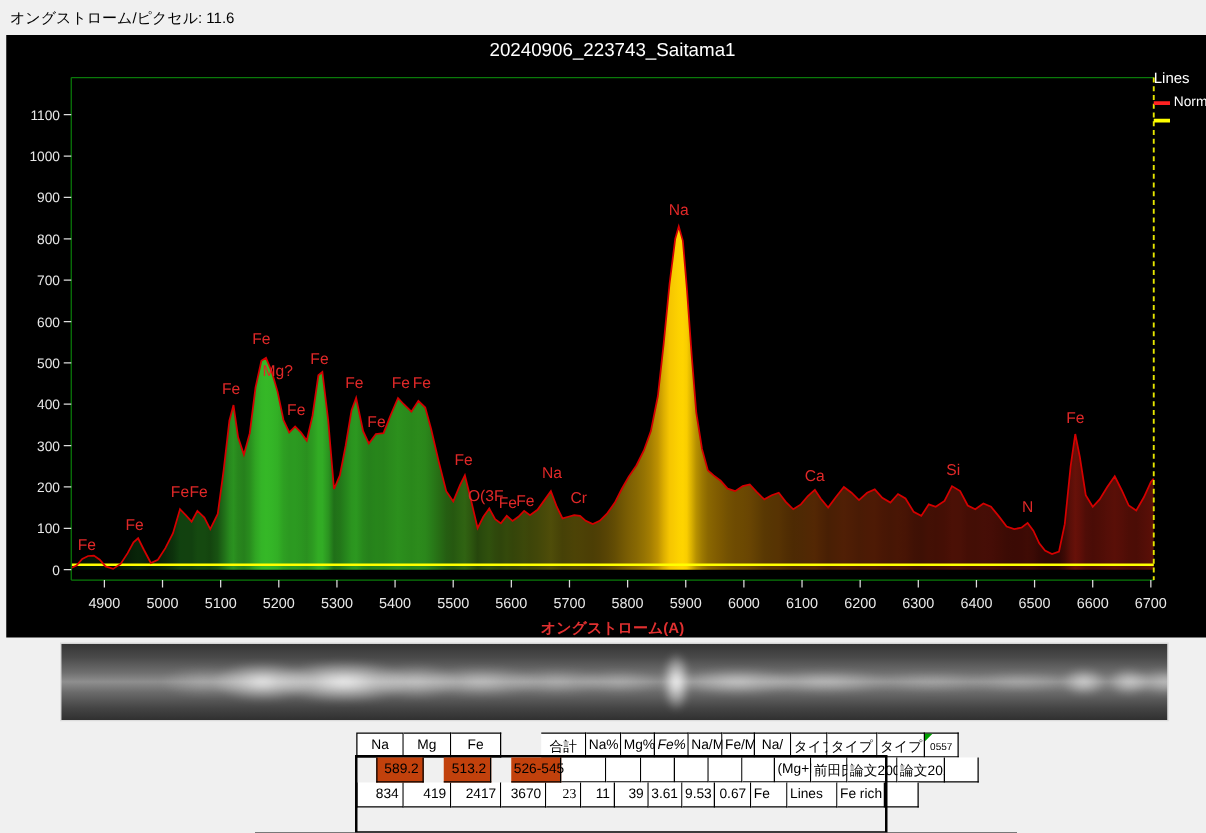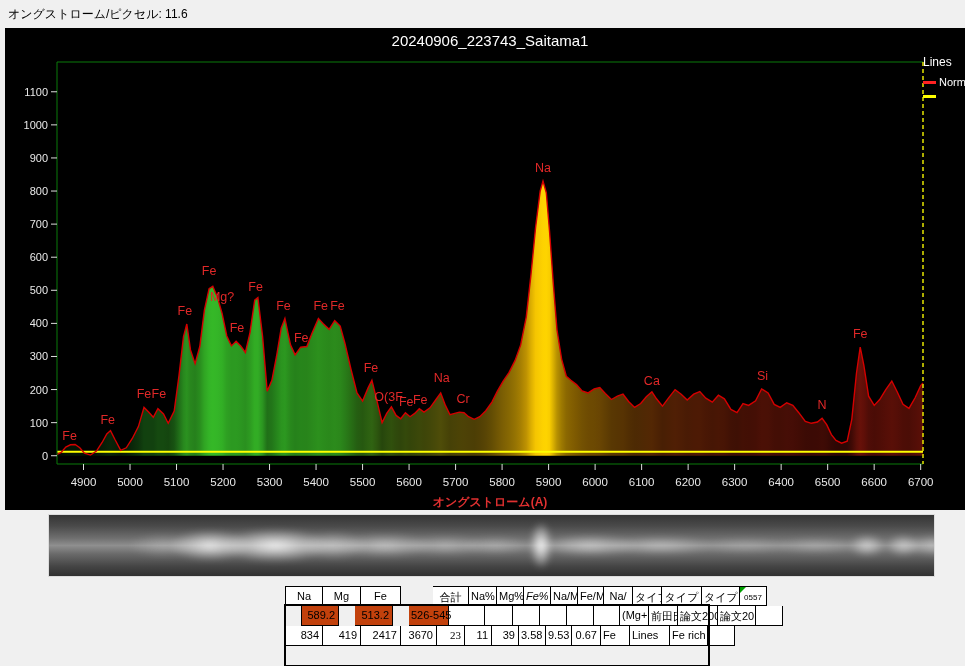--- a/index.html
+++ b/index.html
@@ -408,21 +408,21 @@
       <div class="tcell txt" style="width: 27px;"></div>
     </div>
     <div class="trow">
       <div class="tcell num" style="width: 38px;">834</div>
       <div class="tcell num" style="width: 38px;">419</div>
       <div class="tcell num" style="width: 40px;">2417</div>
       <div class="tcell num" style="width: 36px;">3670</div>
       <div class="tcell num" style="width: 28px; font-family: Liberation Serif, serif;">23</div>
       <div class="tcell num" style="width: 27px;">11</div>
       <div class="tcell num" style="width: 27px;">39</div>
-      <div class="tcell num" style="width: 27px;">3.58</div>
+      <div class="tcell num" style="width: 27px;">3.61</div>
       <div class="tcell num" style="width: 26px;">9.53</div>
       <div class="tcell num" style="width: 29px;">0.67</div>
       <div class="tcell txt" style="width: 29px;">Fe</div>
       <div class="tcell txt" style="width: 40px;">Lines</div>
       <div class="tcell txt" style="width: 38px;">Fe rich</div>
       <div class="tcell txt" style="width: 27px;"></div>
     </div>
     <div class="thick-outline" style="left: -1px; top: 18px; width: 426px; height: 63px;"></div>
   </div>
 

